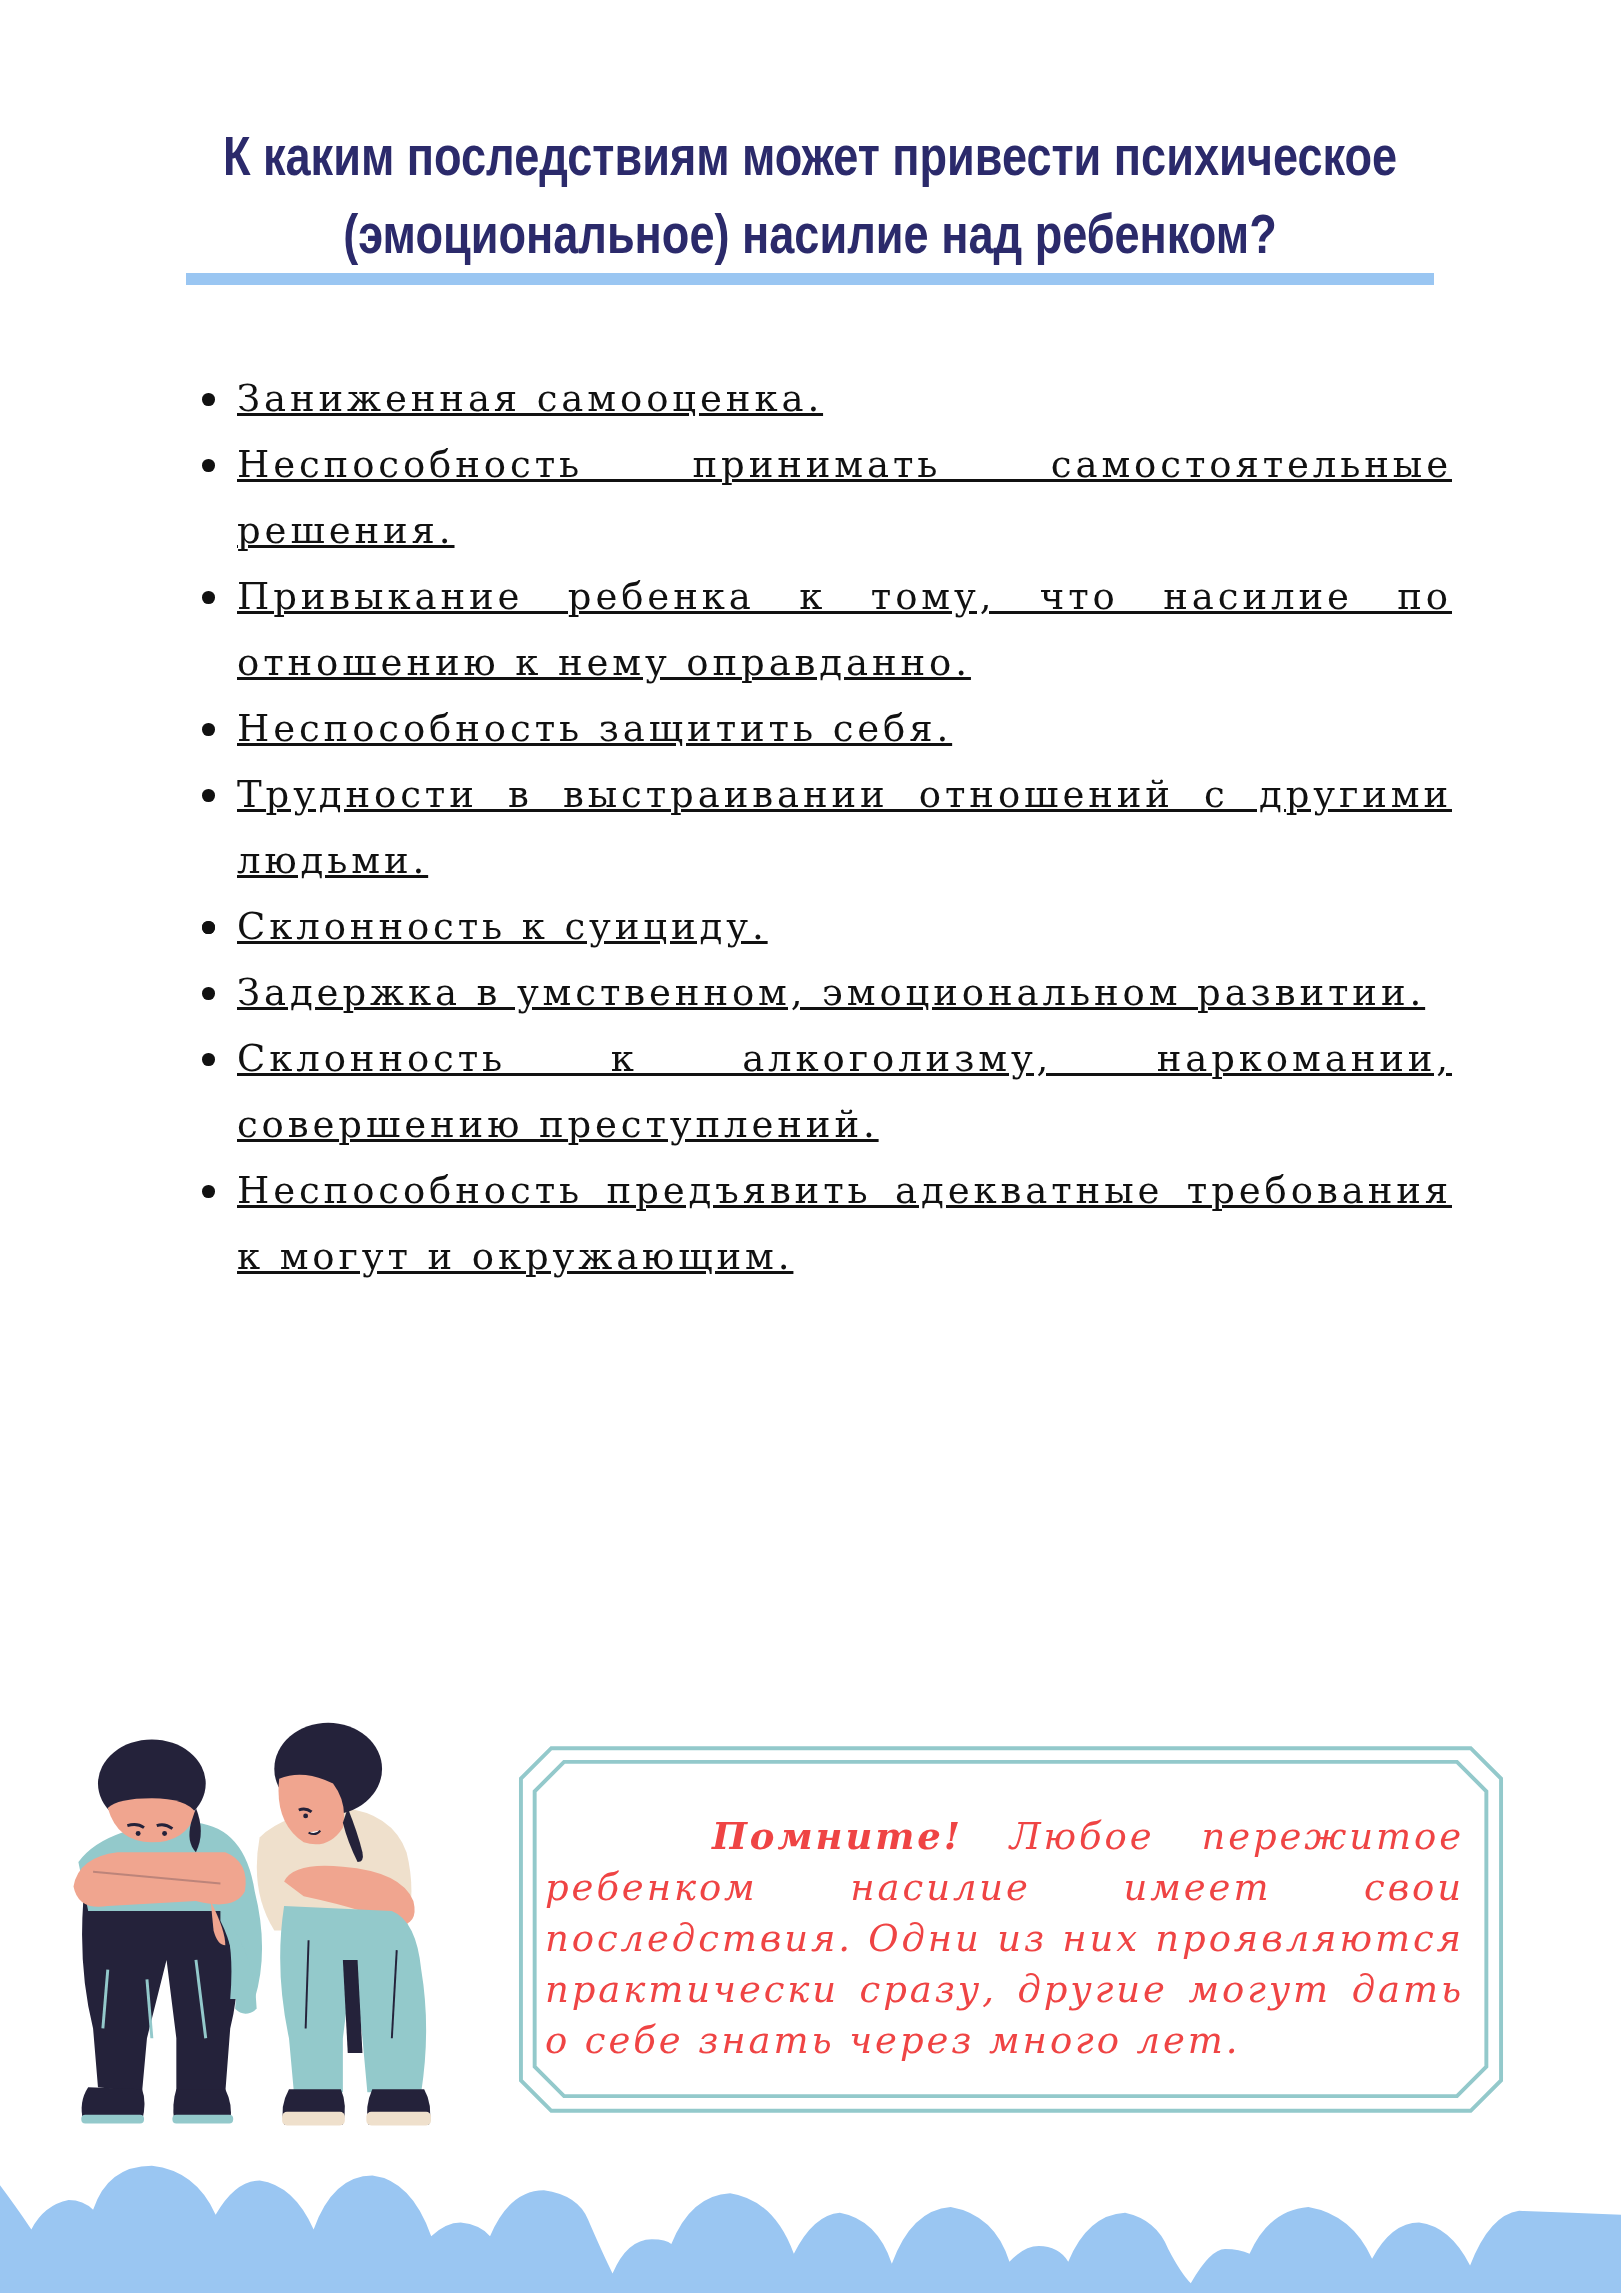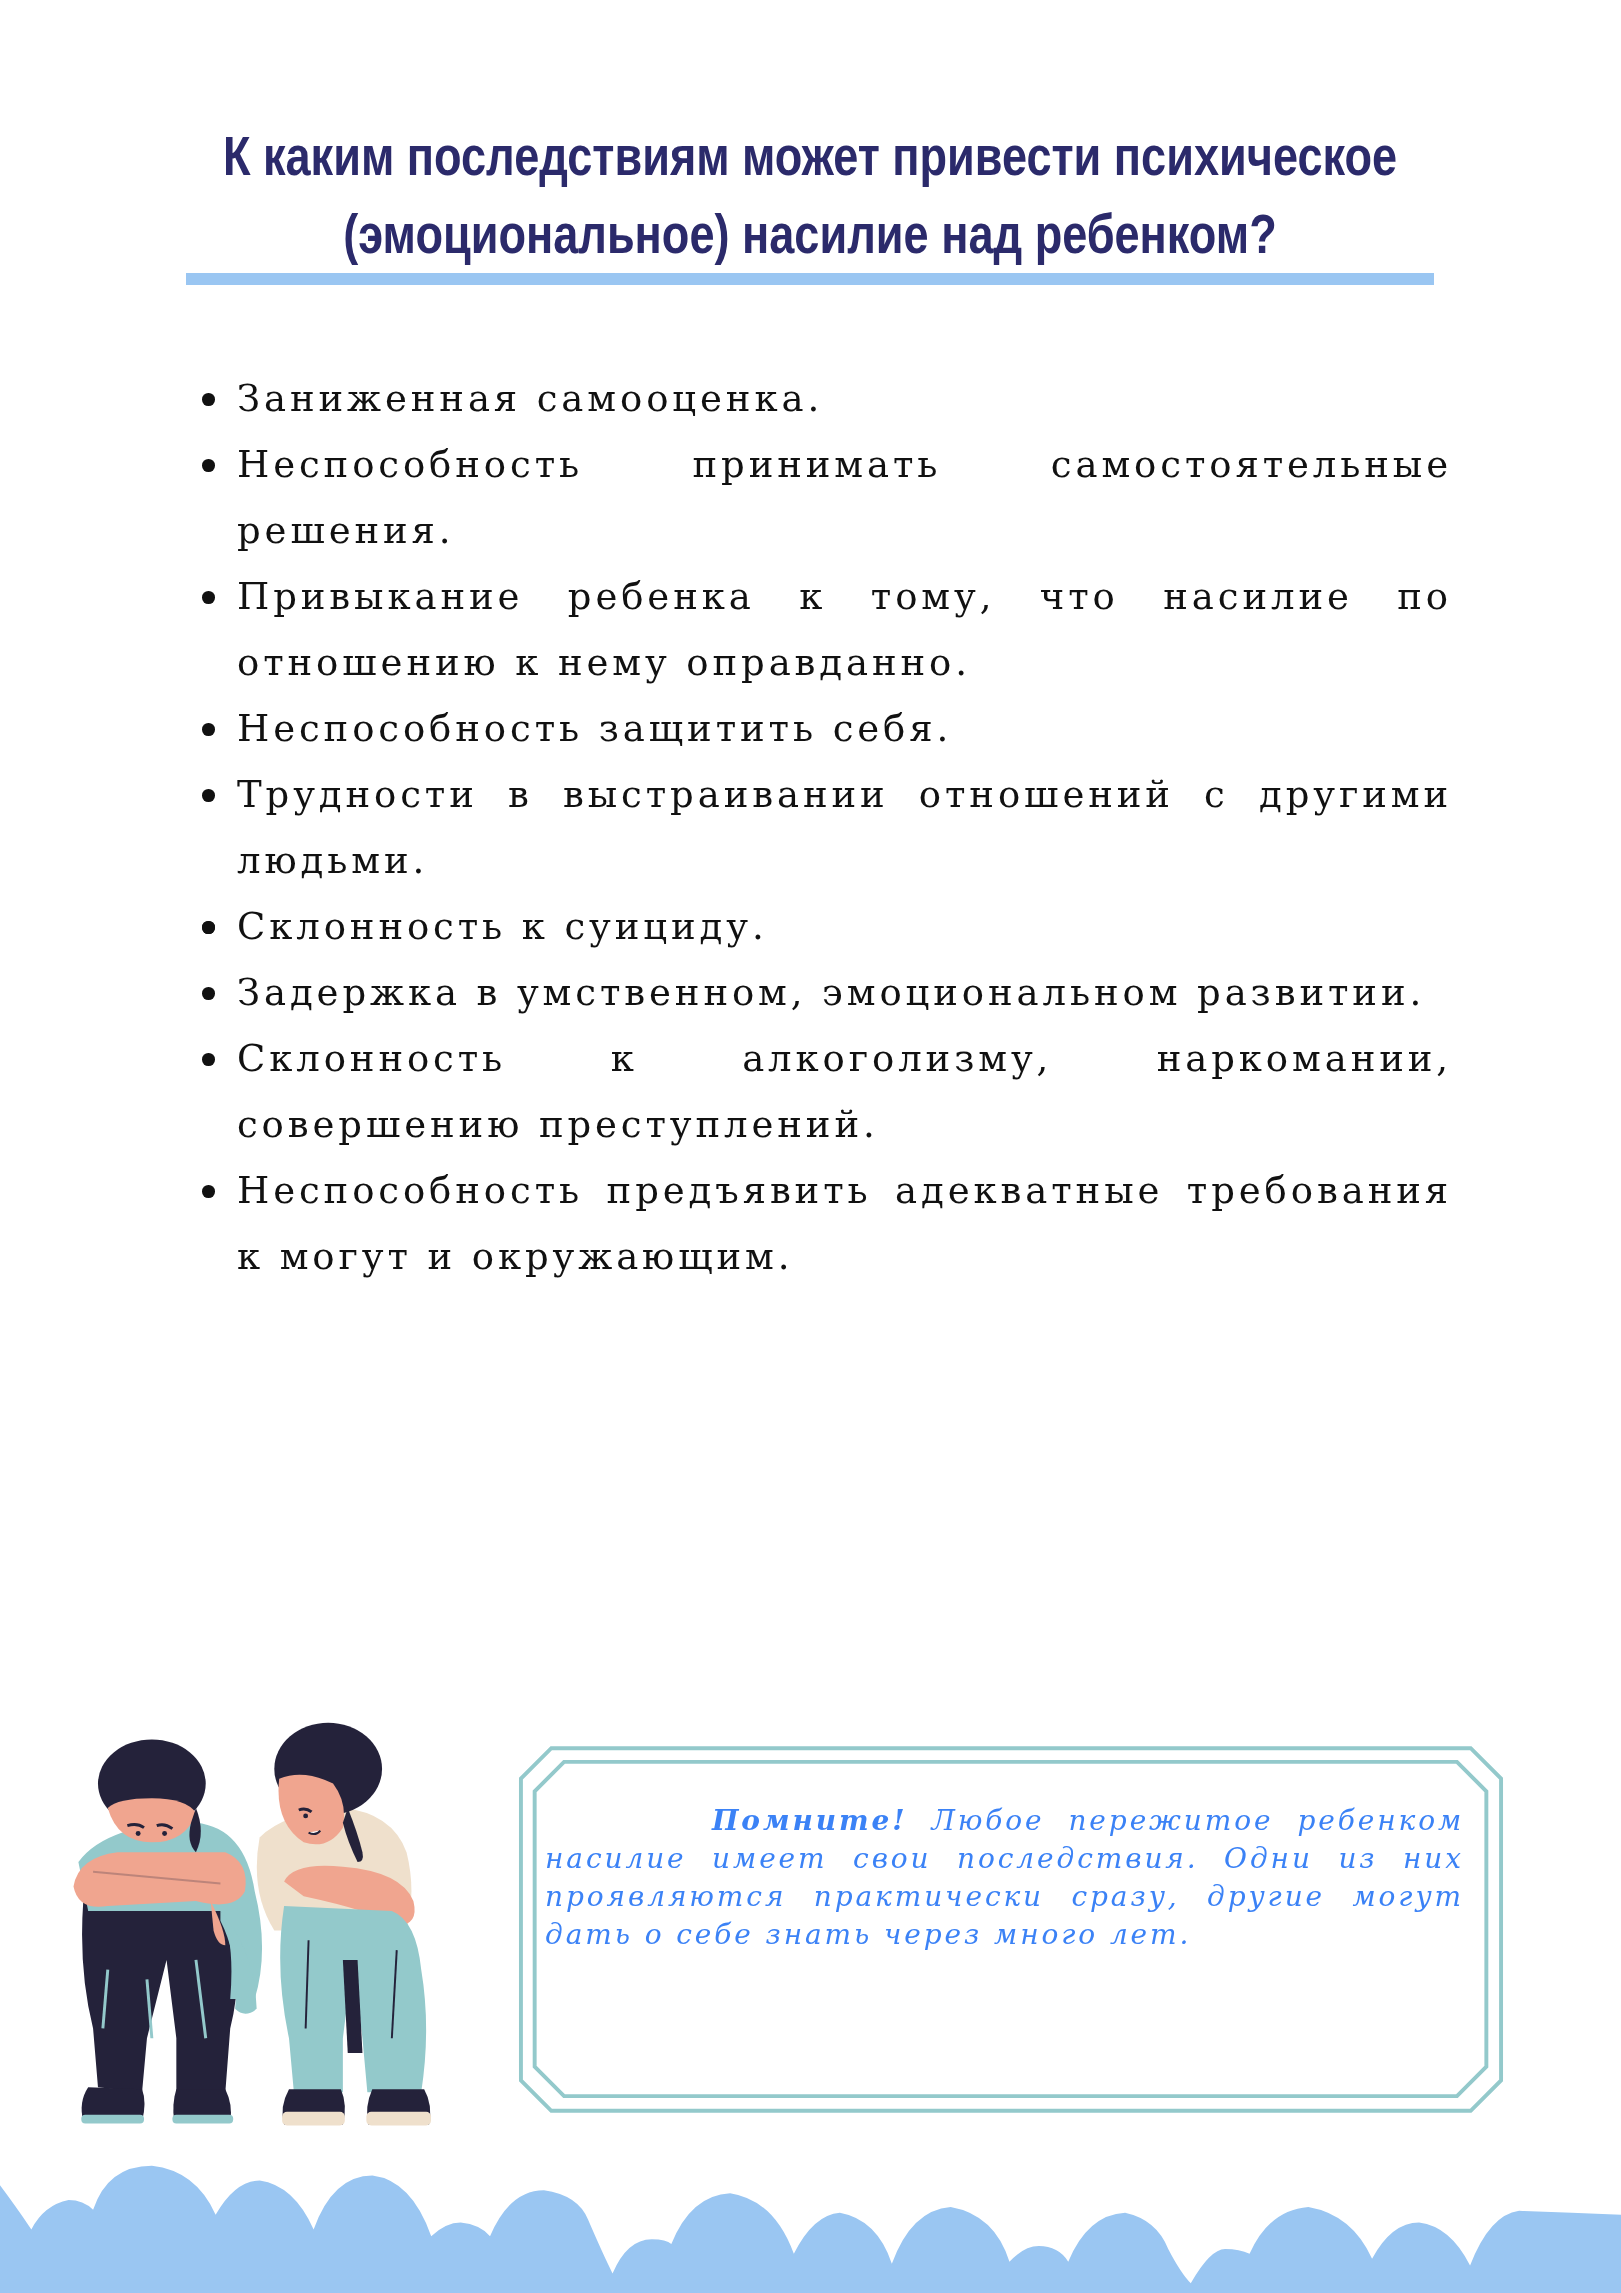--- a/index.html
+++ b/index.html
@@ -40,20 +40,21 @@
       background: #9ac6f2;
     }
     .list {
       position: absolute;
       left: 237px;
       top: 366px;
       width: 1215px;
       margin: 0;
       padding: 0;
       list-style: none;
+      text-decoration: underline;
     }
     .list li {
       position: relative;
       font-family: "DejaVu Serif", serif;
       font-size: 37px;
       line-height: 66px;
       letter-spacing: 3.9px;
       text-align: justify;
       text-align-last: left;
       color: #111111;
@@ -81,27 +82,27 @@
       width: 986px;
       height: 369px;
     }
     .note-text {
       position: absolute;
       left: 545px;
       top: 1774px;
       width: 919px;
       font-family: "DejaVu Serif", serif;
       font-style: italic;
-      font-size: 28px;
-      line-height: 38px;
+      font-size: 37px;
+      line-height: 51px;
       letter-spacing: 2.9px;
       text-align: justify;
       text-align-last: left;
       text-indent: 167px;
-      color: #3b82f6;
+      color: #ef4444;
     }
     .note-text .strong {
       font-weight: bold;
     }
     .clouds {
       position: absolute;
       left: 0;
       top: 2156px;
       width: 1621px;
       height: 137px;

